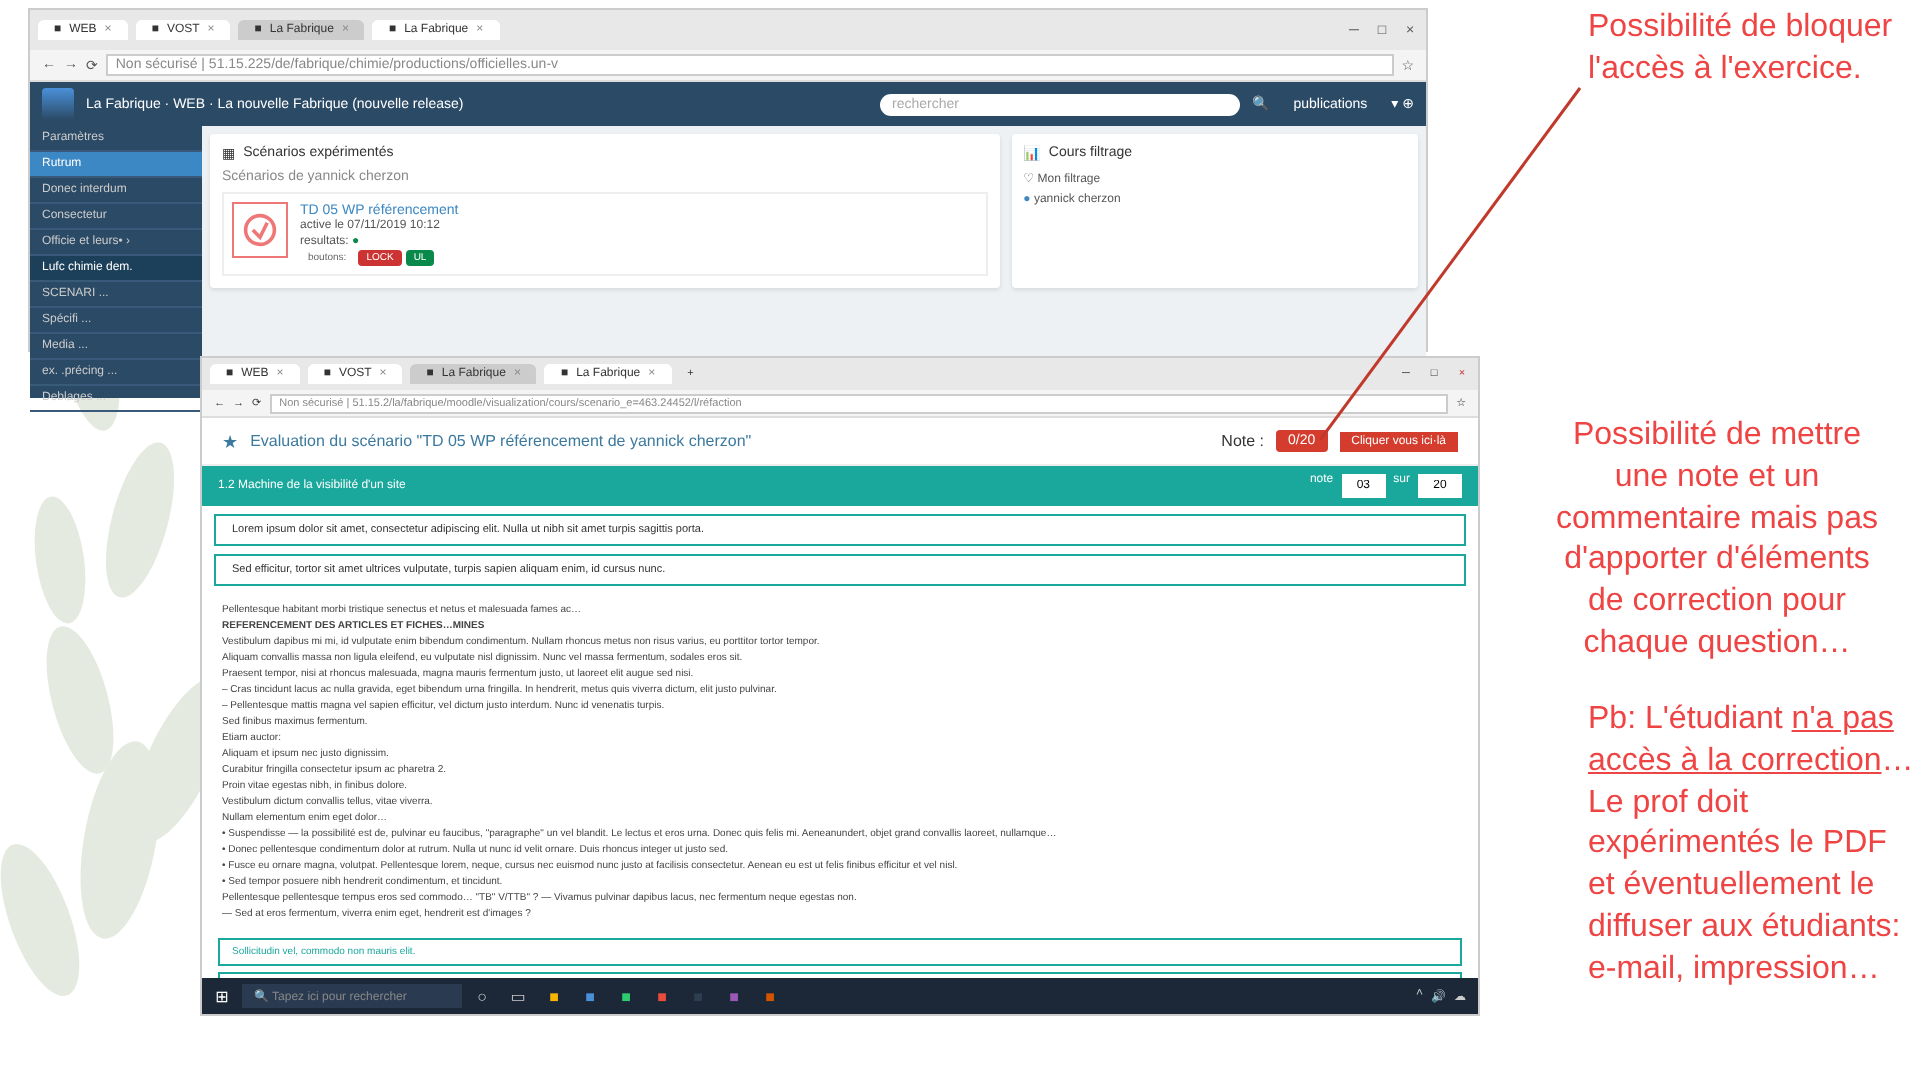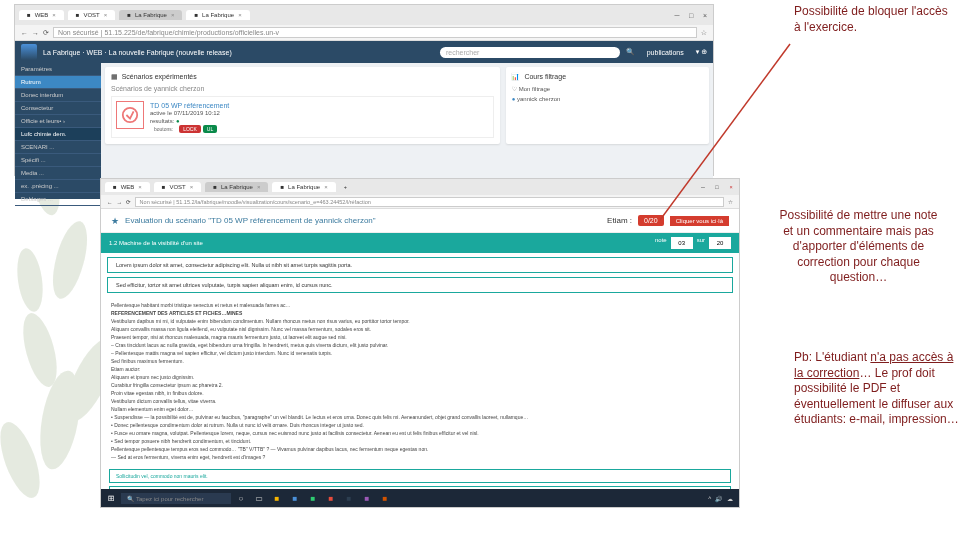--- a/index.html
+++ b/index.html
@@ -1,21 +1,21 @@
 <!DOCTYPE html>
 <html><head>
 <meta charset="utf-8">
 <style>
   * { box-sizing: border-box; margin: 0; padding: 0; font-family: Arial, sans-serif; }
   body { background: #fff; width: 960px; height: 540px; position: relative; overflow: hidden; }
   .leaf-bg { position: absolute; left: 0; bottom: 0; width: 160px; height: 540px; opacity: 0.3; z-index: 0; }
   .slide { position: relative; z-index: 1; width: 100%; height: 100%; }
 
   
-  .annot { position: absolute; font-size: 12px; line-height: 1.3; color: #7f1d1d; }
+  .annot { position: absolute; font-size: 16px; line-height: 1.3; color: #ef4444; }
   .annot1 { left: 794px; top: 4px; width: 160px; }
   .annot2 { left: 794px; top: 98px; width: 165px; }
   .annot3 { left: 776px; top: 208px; width: 165px; text-align: center; }
   .annot4 { left: 794px; top: 350px; width: 165px; }
   u { text-decoration: underline; }
 
   
   .sc1 { position: absolute; left: 14px; top: 4px; width: 700px; height: 172px; border: 1px solid #ccc; background: #fff; font-size: 7px; color: #555; }
   .sc1-tabs { height: 20px; background: #e8e8e8; display: flex; align-items: center; padding: 2px 4px; gap: 4px; }
   .tab { background: #fff; padding: 2px 8px; border-radius: 3px 3px 0 0; font-size: 6px; color: #333; display: flex; gap: 4px; }
@@ -89,21 +89,21 @@
     <ellipse cx="35" cy="90" rx="11" ry="30" transform="rotate(-18 35 90)"></ellipse>
     <ellipse cx="75" cy="60" rx="14" ry="38" transform="rotate(8 75 60)"></ellipse>
   </g>
 </svg>
 
 <div class="slide">
 
   <div class="annot annot1">Possibilité de bloquer l'accès à l'exercice.</div>
   <div class="annot annot3">Possibilité de mettre une note et un commentaire mais pas d'apporter d'éléments de correction pour chaque question…</div>
   <div class="annot annot4">
-    <span>Pb: L'étudiant </span><u>n'a pas accès à la correction</u><span>… Le prof doit possibilité le PDF et éventuellement le diffuser aux étudiants: e-mail, impression…</span>
+    <span>Pb: L'étudiant </span><u>n'a pas accès à la correction</u><span>… Le prof doit expérimentés le PDF et éventuellement le diffuser aux étudiants: e-mail, impression…</span>
   </div>
 
   <svg class="arrow-red" style="left:660px; top:40px; width:140px; height:200px;">
     <line x1="0" y1="180" x2="130" y2="4" stroke="#c0392b" stroke-width="1.5"></line>
   </svg>
 
   <div class="sc1">
     <div class="sc1-tabs">
       <div class="tab">
           <span>■</span>
@@ -228,21 +228,21 @@
     <div class="sc1-addr" style="height:14px">
       <span>←</span>
       <span>→</span>
       <span>⟳</span>
       <div class="addr-box"><span>Non sécurisé | 51.15.2/la/fabrique/moodle/visualization/cours/scenario_e=463.24452/l/réfaction</span></div>
       <span>☆</span>
     </div>
     <div class="sc2-head">
       <span class="star">★</span>
       <span class="eval-title">Evaluation du scénario "TD 05 WP référencement de yannick cherzon"</span>
-      <span class="note-lbl">Etiam :</span>
+      <span class="note-lbl">Note :</span>
       <span class="note-box">0/20</span>
       <span class="dl-btn">Cliquer vous ici·là</span>
     </div>
     <div class="sec-bar">
       <span>1.2 Machine de la visibilité d'un site</span>
       <div class="inputs">
         <span>note</span>
         <input value="03" style="">
         <span>sur</span>
         <input value="20" style="">

